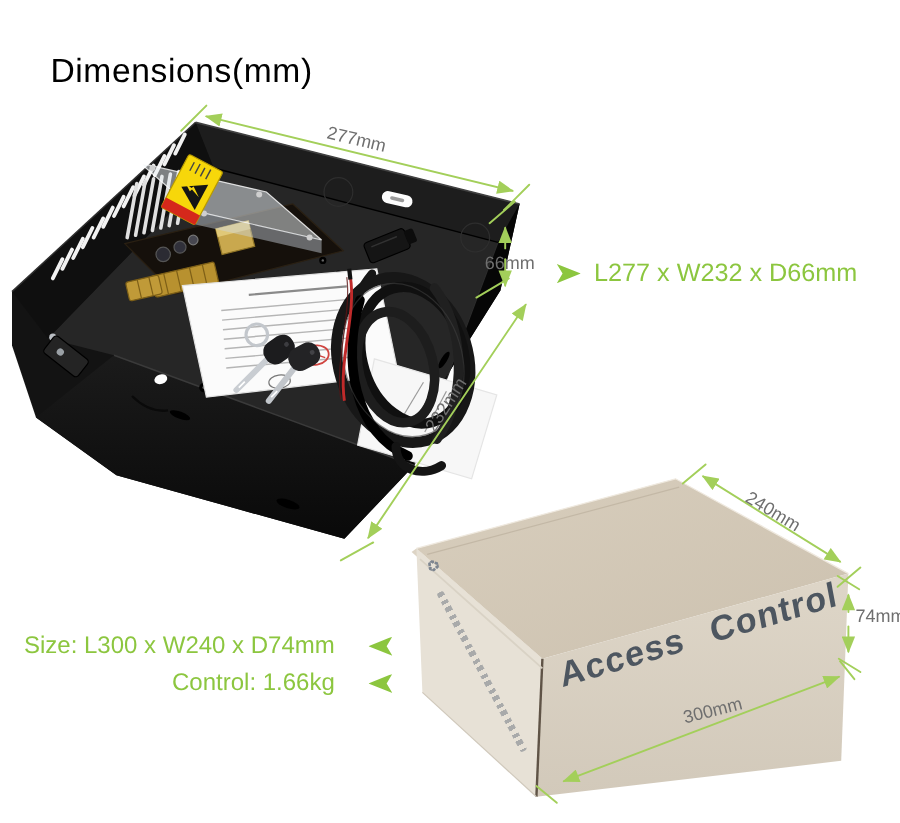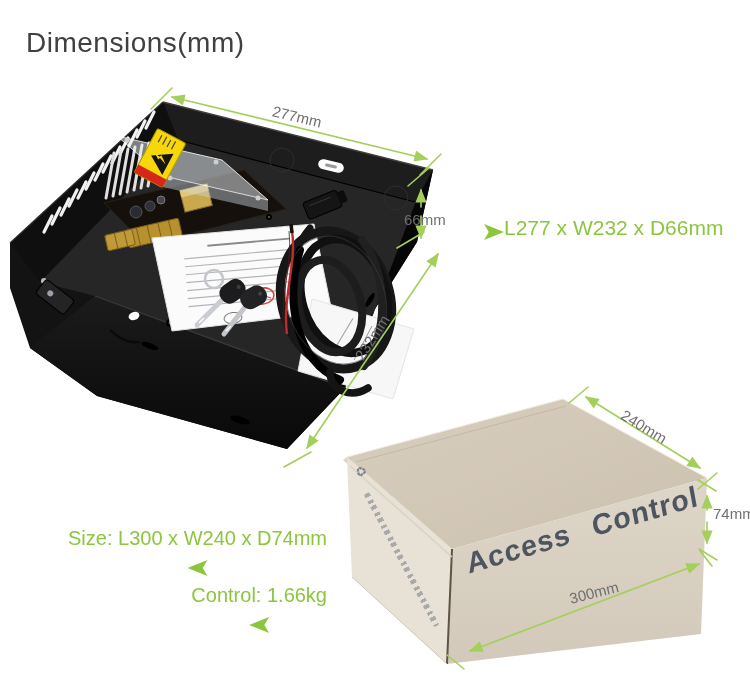--- a/index.html
+++ b/index.html
@@ -1,51 +1,51 @@
 <!DOCTYPE html>
 <html><head>
 <meta charset="utf-8">
 <style>
   html,body{margin:0;padding:0;background:#ffffff;}
   .canvas{
     position:relative;width:750px;height:686px;background:#ffffff;overflow:hidden;
     font-family:"Liberation Sans", sans-serif;
   }
   .page-title{
-    position:absolute;left:26px;top:27px;margin:0;
-    font-size:28px;font-weight:400;letter-spacing:.5px;color:#404040;
+    position:absolute;left:26px;top:27px;margin:16px;
+    font-size:28px;font-weight:400;letter-spacing:.5px;color:#000000;
   }
   svg.scene{position:absolute;left:0;top:0;}
   .dim{
     position:absolute;color:#6f6f6f;font-size:15px;white-space:nowrap;
   }
   .dim.center{text-align:center;}
   .dim277{left:261px;top:108px;width:72px;transform:rotate(13.5deg);}
   .dim66{left:404px;top:199px;margin-top:12px;}
   .dim232{left:338px;top:329px;width:68px;transform:rotate(-57deg);}
   .dim240{left:610px;top:418px;width:68px;transform:rotate(31deg);}
   .dim74{left:713px;top:505px;}
   .dim300{left:560px;top:584px;width:68px;transform:rotate(-14deg);}
   .callout-right{
-    position:absolute;left:484px;top:216px;display:flex;align-items:flex-end;
+    position:absolute;left:464px;top:216px;display:flex;align-items:center;gap:11px;
   }
   .green-text{color:#8cc63f;font-size:21px;white-space:nowrap;}
   .arrow-right{
     width:20px;height:16px;background:#8cc63f;flex:none;
     clip-path:polygon(0 0,100% 50%,0 100%,24% 50%);
   }
   .arrow-left{
     width:20px;height:16px;background:#8cc63f;flex:none;
     clip-path:polygon(100% 0,0 50%,100% 100%,76% 50%);
   }
   .callout-left-block{
     position:absolute;right:423px;top:527px;display:flex;flex-direction:column;
     align-items:flex-end;gap:8px;
   }
-  .callout-row{display:flex;align-items:center;gap:10px;margin-left:auto;flex-direction:column;}
+  .callout-row{display:flex;align-items:center;gap:28px;margin-left:auto;}
   .callout-row .green-text{font-size:20px;}
   .carton-print{
     position:absolute;left:464px;top:548px;
     transform:rotate(-16.5deg) skewX(-6deg);transform-origin:0 0;
     font-size:29px;font-weight:bold;letter-spacing:1px;word-spacing:14px;
     color:#4d5660;white-space:nowrap;
   }
   .recycle{
     position:absolute;left:355px;top:464px;font-size:13px;color:#7d8590;
     transform:rotate(80deg);

